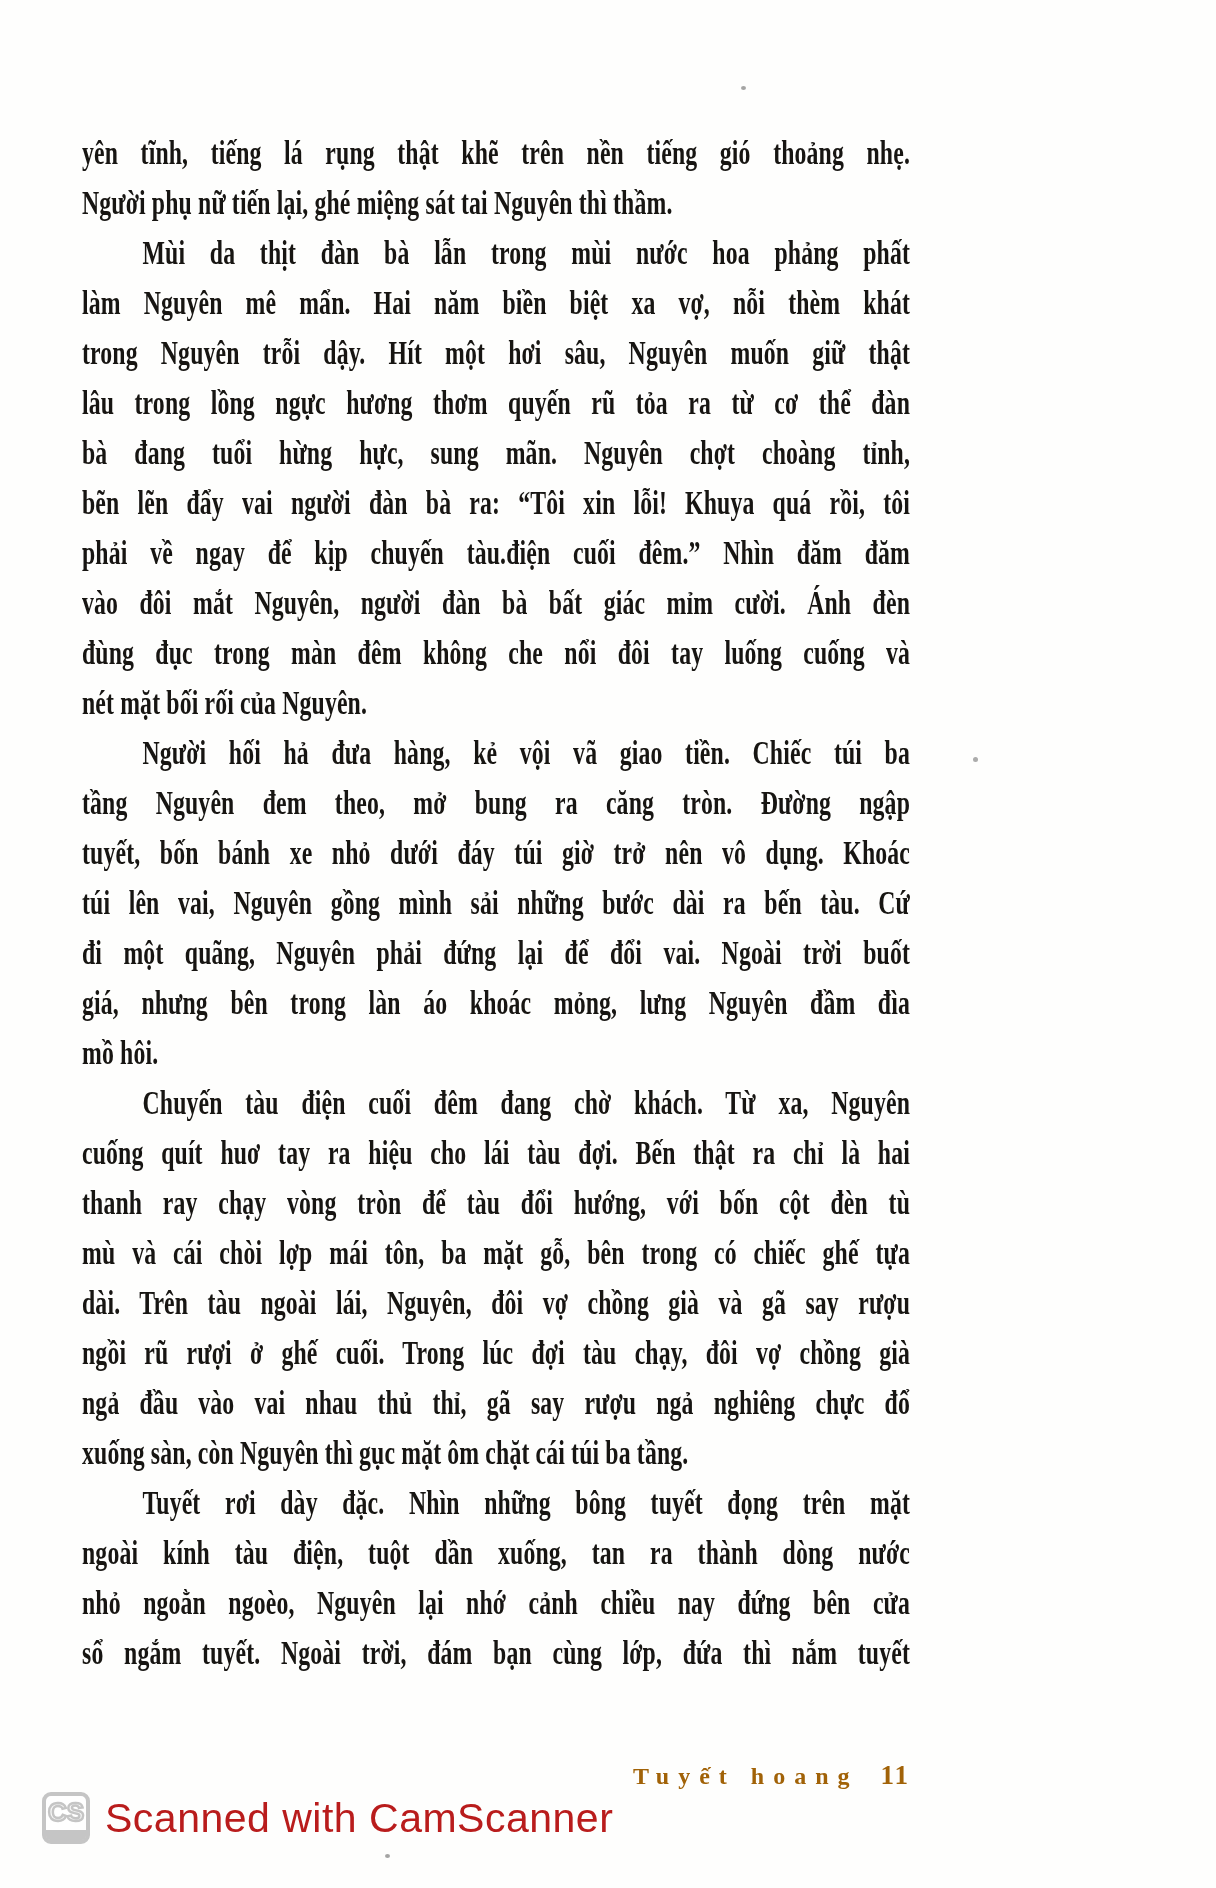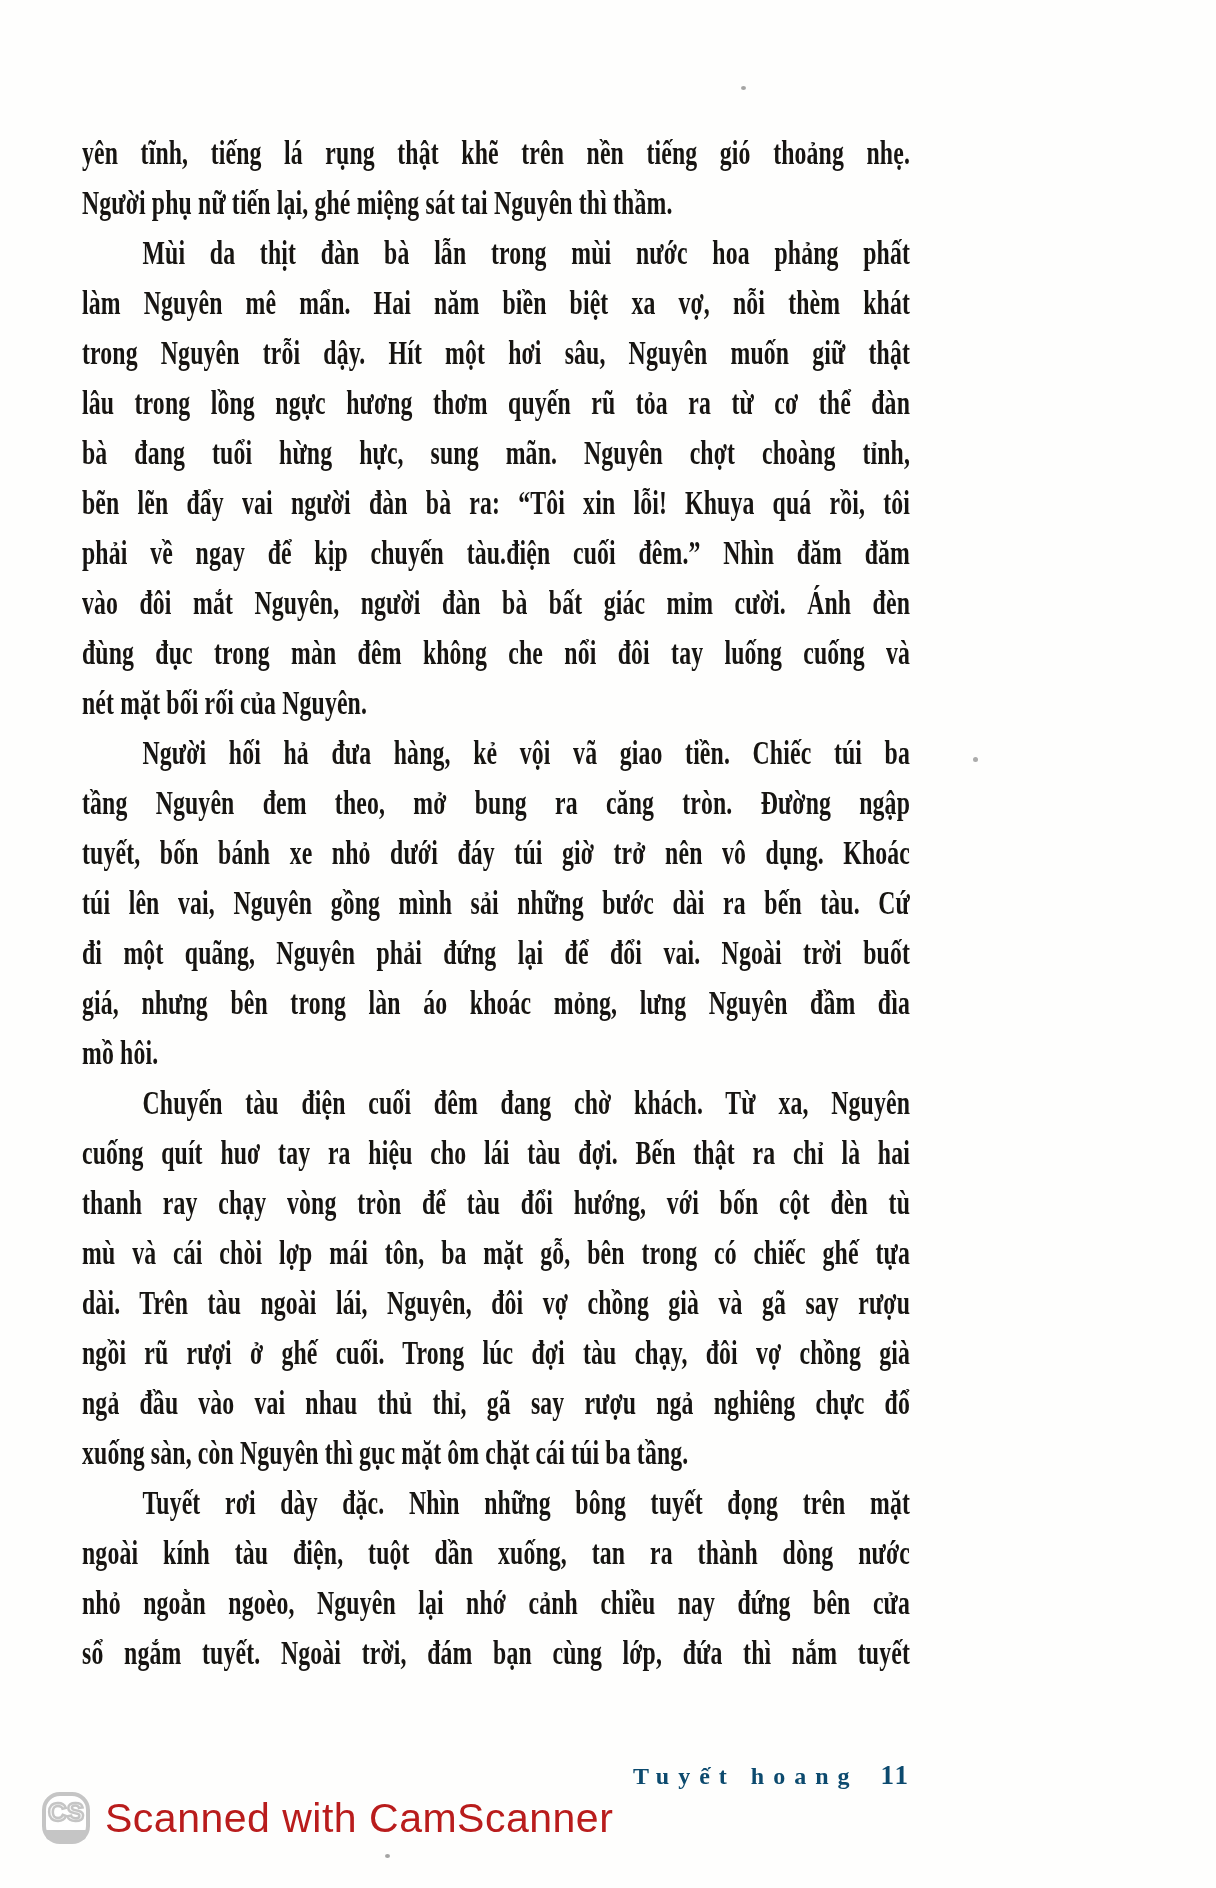--- a/index.html
+++ b/index.html
@@ -41,21 +41,21 @@
     letter-spacing: 0.2px;
   }
   .line.last { text-align-last: left; }
   .line.indent { padding-left: 84px; }
 
   
   .footer {
     position: absolute;
     top: 1760px;
     right: 306px;
-    color: #0c4a6e;
+    color: #a16207;
     white-space: nowrap;
   }
   .footer .running-title {
     font-size: 24px;
     font-weight: 700;
     letter-spacing: 9px;
   }
   .footer .page-num {
     font-size: 27px;
     font-weight: 700;
@@ -70,21 +70,21 @@
     top: 1792px;
     display: flex;
     align-items: center;
     gap: 15px;
   }
   .cs-badge {
     position: relative;
     width: 40px;
     height: 44px;
     border: 4px solid #c5c5c5;
-    border-radius: 18px;
+    border-radius: 9px;
     background: #ffffff;
   }
   .cs-badge .cs-letters {
     position: absolute;
     top: 1px;
     left: 0;
     right: 0;
     text-align: center;
     font-family: "Liberation Sans", sans-serif;
     font-weight: 700;

